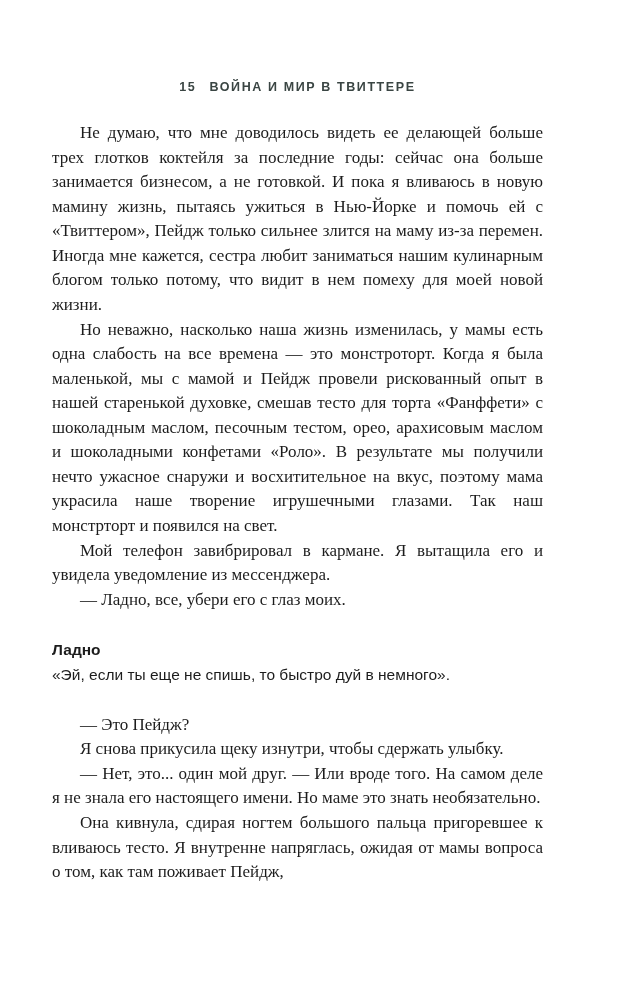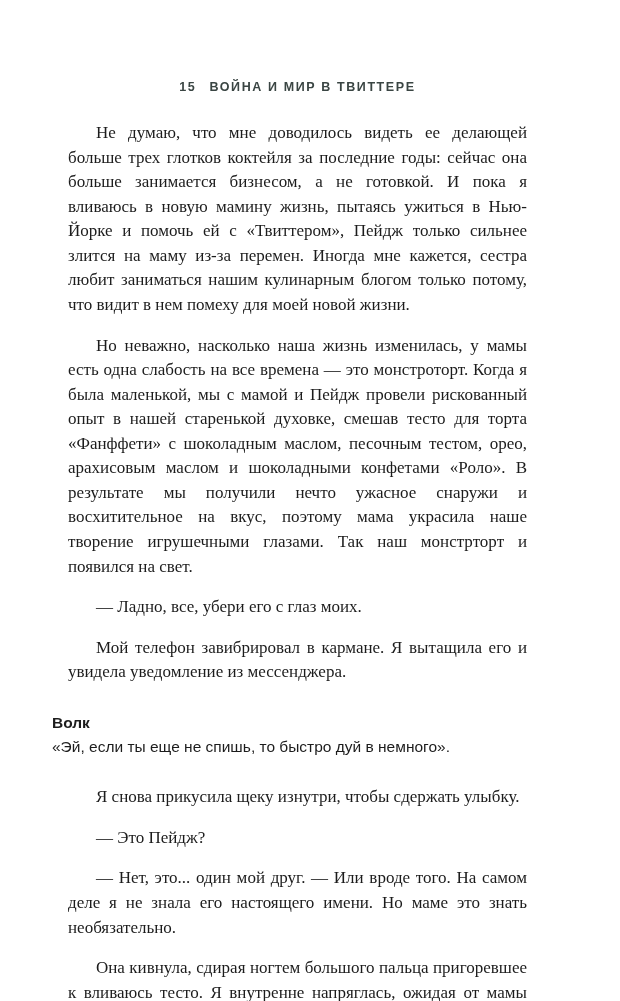--- a/index.html
+++ b/index.html
@@ -35,21 +35,21 @@
       margin-right: 13px;
     }
     .text-block {
       font-size: 17px;
       line-height: 1.445;
       text-align: justify;
       hyphens: auto;
       -webkit-hyphens: auto;
     }
     p.para {
-      margin: 16px;
+      margin: 0;
       padding: 0;
       text-indent: 28px;
     }
     .message {
       margin: 26px 0 27px 0;
       font-family: "Liberation Sans", sans-serif;
       font-size: 15.5px;
       line-height: 1.5;
       text-align: left;
     }
@@ -72,32 +72,32 @@
     <span class="page-num">15</span><span>ВОЙНА И МИР В ТВИТТЕРЕ</span>
   </header>
 
   <main class="text-block">
 
     <p class="para">Не думаю, что мне доводилось видеть ее делающей больше трех глотков коктейля за последние годы: сейчас она больше занимается бизнесом, а не готовкой. И пока я вливаюсь в новую мамину жизнь, пытаясь ужиться в Нью-Йорке и помочь ей с «Твиттером», Пейдж только сильнее злится на маму из-за перемен. Иногда мне кажется, сестра любит заниматься нашим кулинарным блогом только потому, что видит в нем помеху для моей новой жизни.</p>
 
     <p class="para">Но неважно, насколько наша жизнь изменилась, у мамы есть одна слабость на все времена — это монстроторт. Когда я была маленькой, мы с мамой и Пейдж провели рискованный опыт в нашей старенькой духовке, смешав тесто для торта «Фанффети» с шоколадным маслом, песочным тестом, орео, арахисовым маслом и шоколадными конфетами «Роло». В результате мы получили нечто ужасное снаружи и восхитительное на вкус, поэтому мама украсила наше творение игрушечными глазами. Так наш монстрторт и появился на свет.</p>
 
 
+    <p class="para">Мой телефон завибрировал в кармане. Я вытащила его и увидела уведомление из мессенджера.</p>
+
     <p class="para">— Ладно, все, убери его с глаз моих.</p>
 
-    <p class="para">Мой телефон завибрировал в кармане. Я вытащила его и увидела уведомление из мессенджера.</p>
-
     <div class="message">
-      <p class="sender">Волк</p>
+      <p class="sender">Ладно</p>
       <p class="msg-text">«Эй, если ты еще не спишь, то быстро дуй в немного».</p>
     </div>
 
+    <p class="para">— Это Пейдж?</p>
+
     <p class="para">Я снова прикусила щеку изнутри, чтобы сдержать улыбку.</p>
-
-    <p class="para">— Это Пейдж?</p>
 
     <p class="para">— Нет, это... один мой друг. — Или вроде того. На самом деле я не знала его настоящего имени. Но маме это знать необязательно.</p>
 
     <p class="para">Она кивнула, сдирая ногтем большого пальца пригоревшее к вливаюсь тесто. Я внутренне напряглась, ожидая от мамы вопроса о том, как там поживает Пейдж,</p>
 
   </main>
 
 </div>
 
 </body></html>

